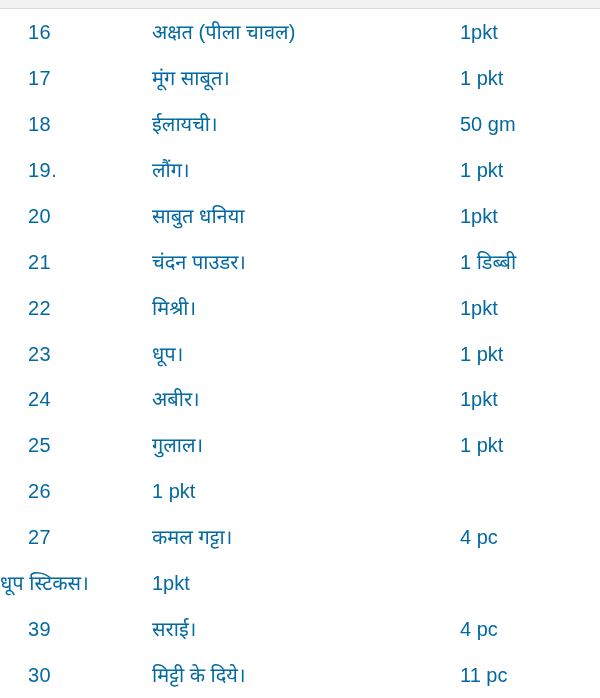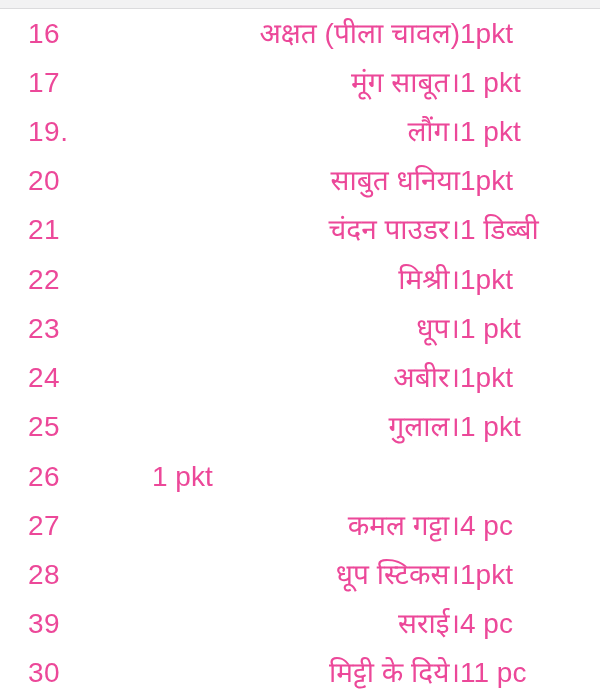--- a/index.html
+++ b/index.html
@@ -29,32 +29,32 @@
     right: 0;
     bottom: 0;
     display: flex;
     flex-direction: column;
   }
   .row {
     flex: 1 1 auto;
     display: grid;
     grid-template-columns: 152px 308px 140px;
     align-items: center;
-    color: #ec4899;
-    font-size: 28px;
+    color: #0369a1;
+    font-size: 20px;
     line-height: 1;
     white-space: nowrap;
   }
   .row .no {
     padding-left: 28px;
     text-align: left;
     letter-spacing: 0.5px;
   }
   .row .item {
-    text-align: right;
+    text-align: left;
   }
   .row .qty {
     text-align: left;
   }
 </style>
 </head>
 <body>
 
 <div class="sheet">
   <div class="top-strip"></div>
@@ -64,20 +64,25 @@
     <span class="item">अक्षत (पीला चावल)</span>
     <span class="qty">1pkt</span>
   </div>
 
   <div class="row">
     <span class="no">17</span>
     <span class="item">मूंग साबूत।</span>
     <span class="qty">1 pkt</span>
   </div>
 
+  <div class="row">
+    <span class="no">18</span>
+    <span class="item">ईलायची।</span>
+    <span class="qty">50 gm</span>
+  </div>
 
   <div class="row">
     <span class="no">19.</span>
     <span class="item">लौंग।</span>
     <span class="qty">1 pkt</span>
   </div>
 
   <div class="row">
     <span class="no">20</span>
     <span class="item">साबुत धनिया</span>
@@ -119,21 +124,20 @@
     <span class="qty">1 pkt</span>
   </div>
 
   <div class="row">
     <span class="no">27</span>
     <span class="item">कमल गट्टा।</span>
     <span class="qty">4 pc</span>
   </div>
 
   <div class="row">
-    <span class="no">28</span>
     <span class="item">धूप स्टिकस।</span>
     <span class="qty">1pkt</span>
   </div>
 
   <div class="row">
     <span class="no">39</span>
     <span class="item">सराई।</span>
     <span class="qty">4 pc</span>
   </div>
 

